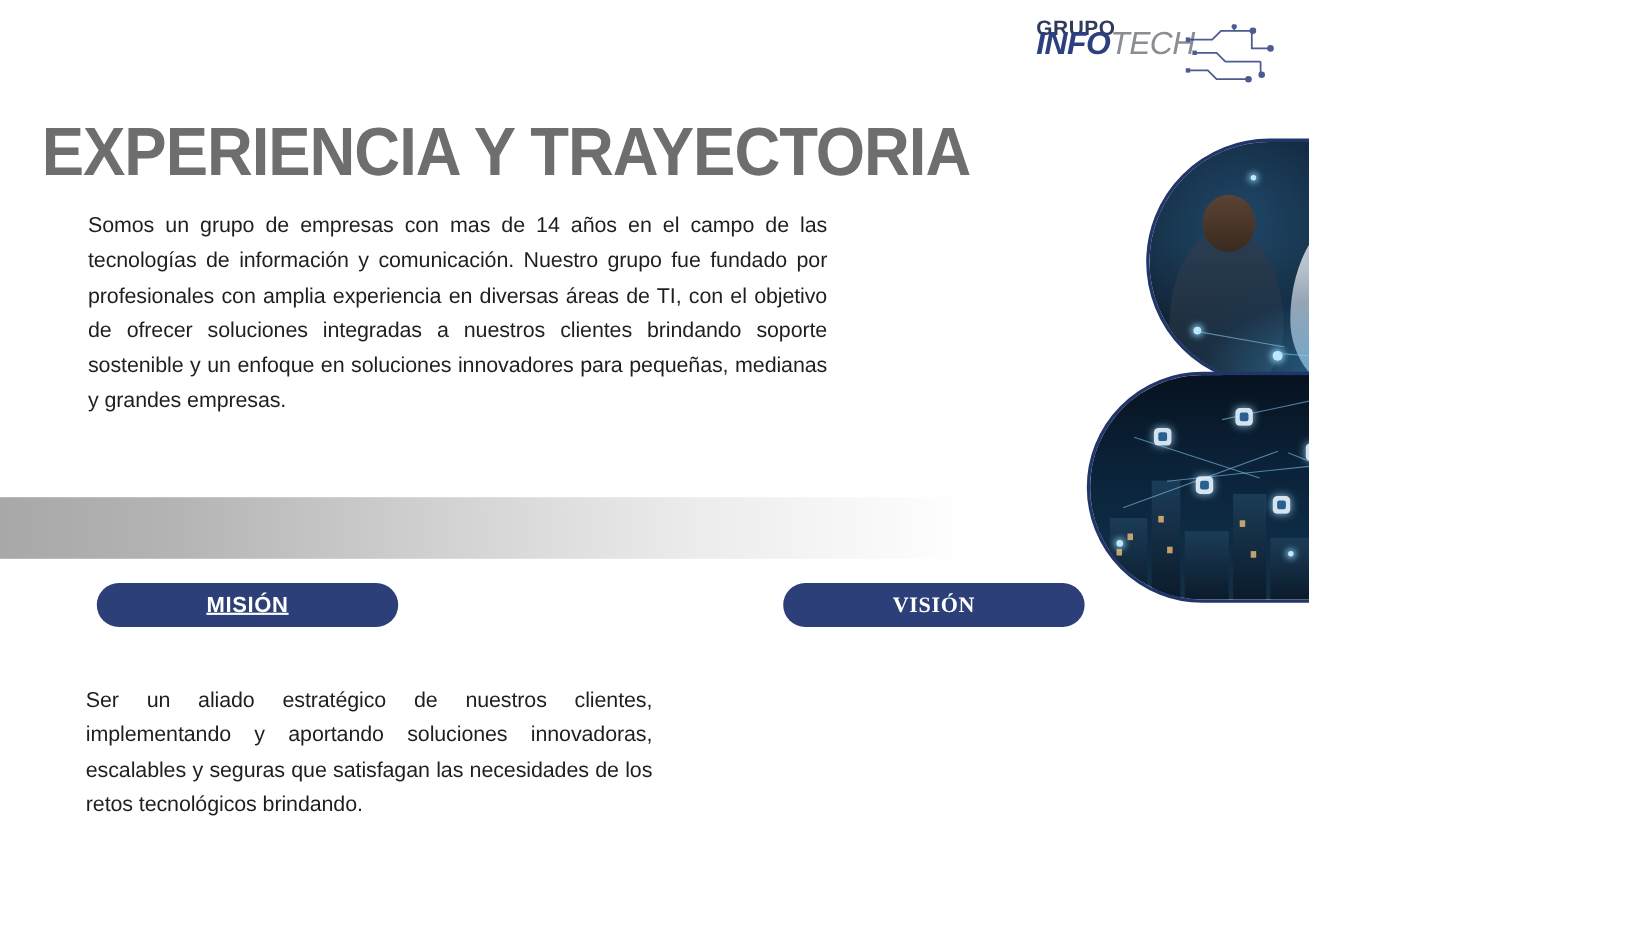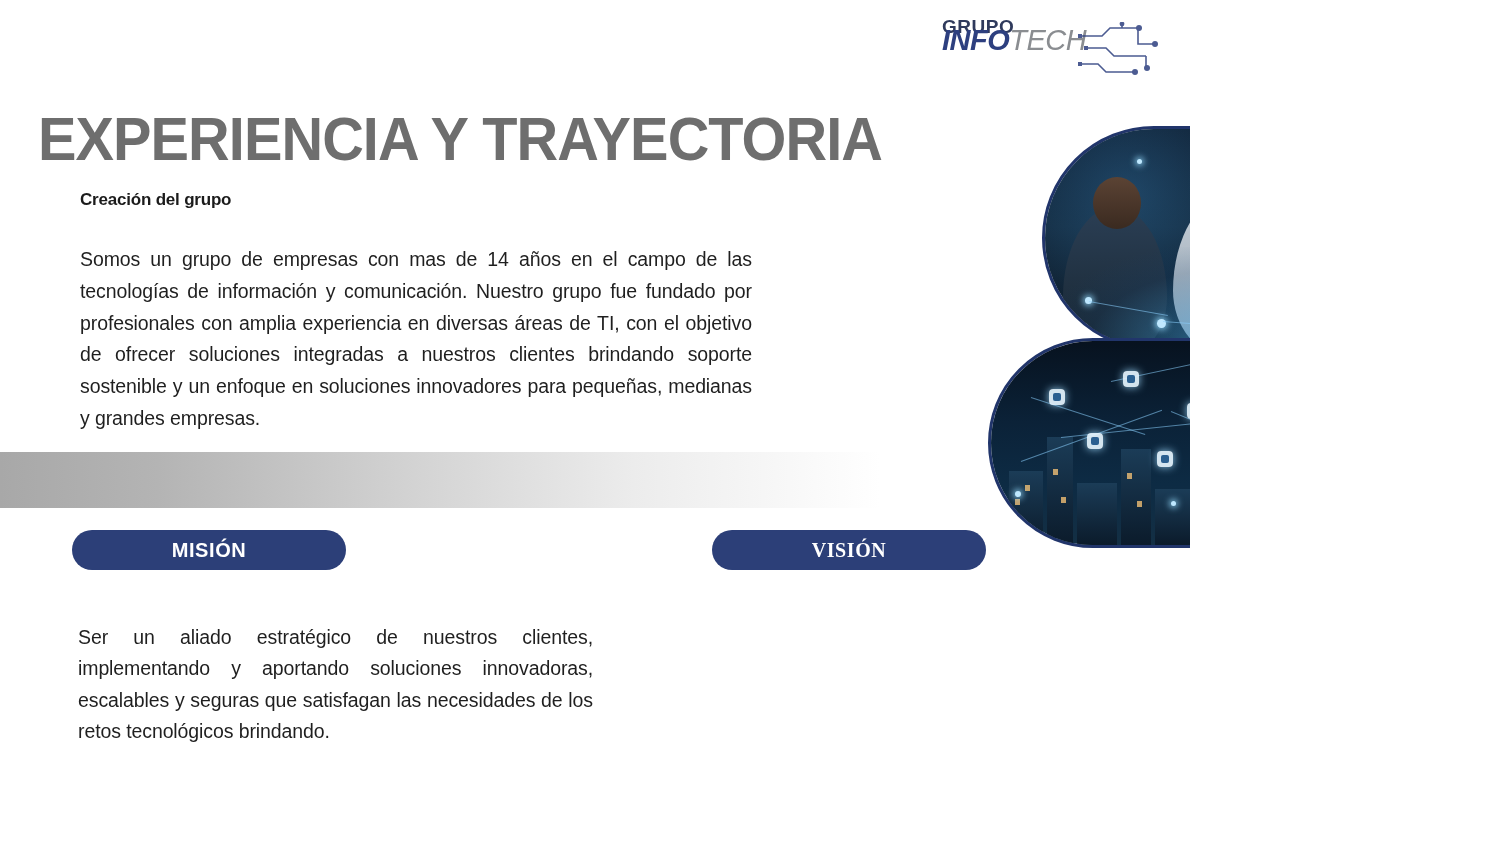--- a/index.html
+++ b/index.html
@@ -186,21 +186,21 @@
     border-radius: 22px;
     background: #2c3f78;
     color: #ffffff;
     display: flex;
     align-items: center;
     justify-content: center;
     font-size: 20px;
     font-weight: bold;
     letter-spacing: 0.6px;
   }
-  .pill-mision { top: 530px; left: 72px; width: 274px; }
+  .pill-mision { top: 530px; left: 88px; width: 274px; text-decoration: underline; }
   .pill-vision { top: 530px; left: 712px; width: 274px; font-family: Liberation Serif, serif; }
 
   
   .col {
     position: absolute;
     font-size: 19.5px;
     line-height: 1.62;
     color: #1f1f1f;
     text-align: justify;
     letter-spacing: -0.1px;
@@ -236,21 +236,20 @@
         <rect x="2" y="12" width="4" height="4"></rect>
         <rect x="8" y="24" width="4" height="4"></rect>
         <rect x="2" y="40" width="4" height="4"></rect>
       </g>
     </svg>
   </div>
 
   <h1 class="title">EXPERIENCIA Y TRAYECTORIA</h1>
 
   <div class="intro">
-    <div class="intro-heading">Creación del grupo</div>
     <p class="intro-body">Somos un grupo de empresas con mas de 14 años en el campo de las tecnologías de información y comunicación. Nuestro grupo fue fundado por profesionales con amplia experiencia en diversas áreas de TI, con el objetivo de ofrecer soluciones integradas a nuestros clientes brindando soporte sostenible y un enfoque en soluciones innovadores para pequeñas, medianas y grandes empresas.</p>
   </div>
 
   <div class="band"></div>
 
   <div class="photo photo-team">
     <div class="ph-inner">
       <div class="team-bg"></div>
 
       <div class="fig" style="left:18px; top:78px; width:104px; height:150px; background:linear-gradient(180deg,#2b3f55,#16242f);"></div>

